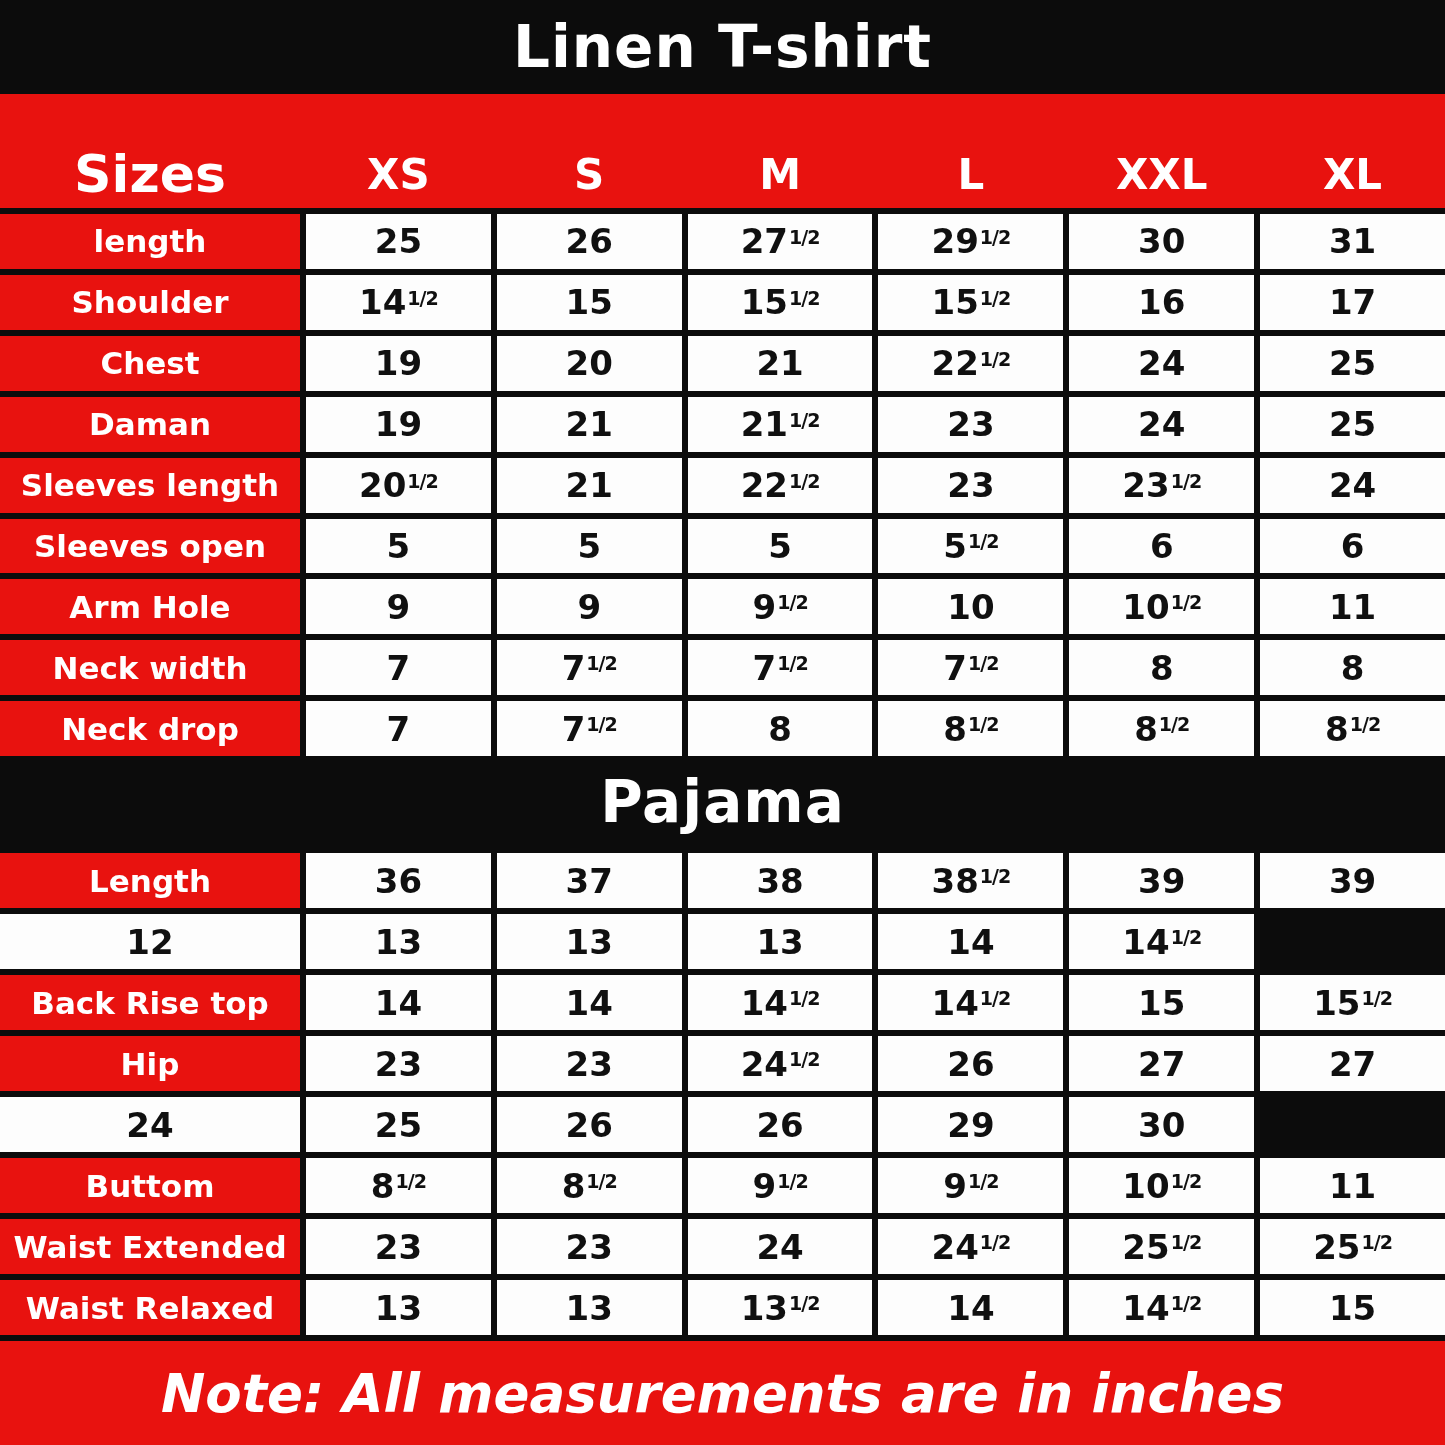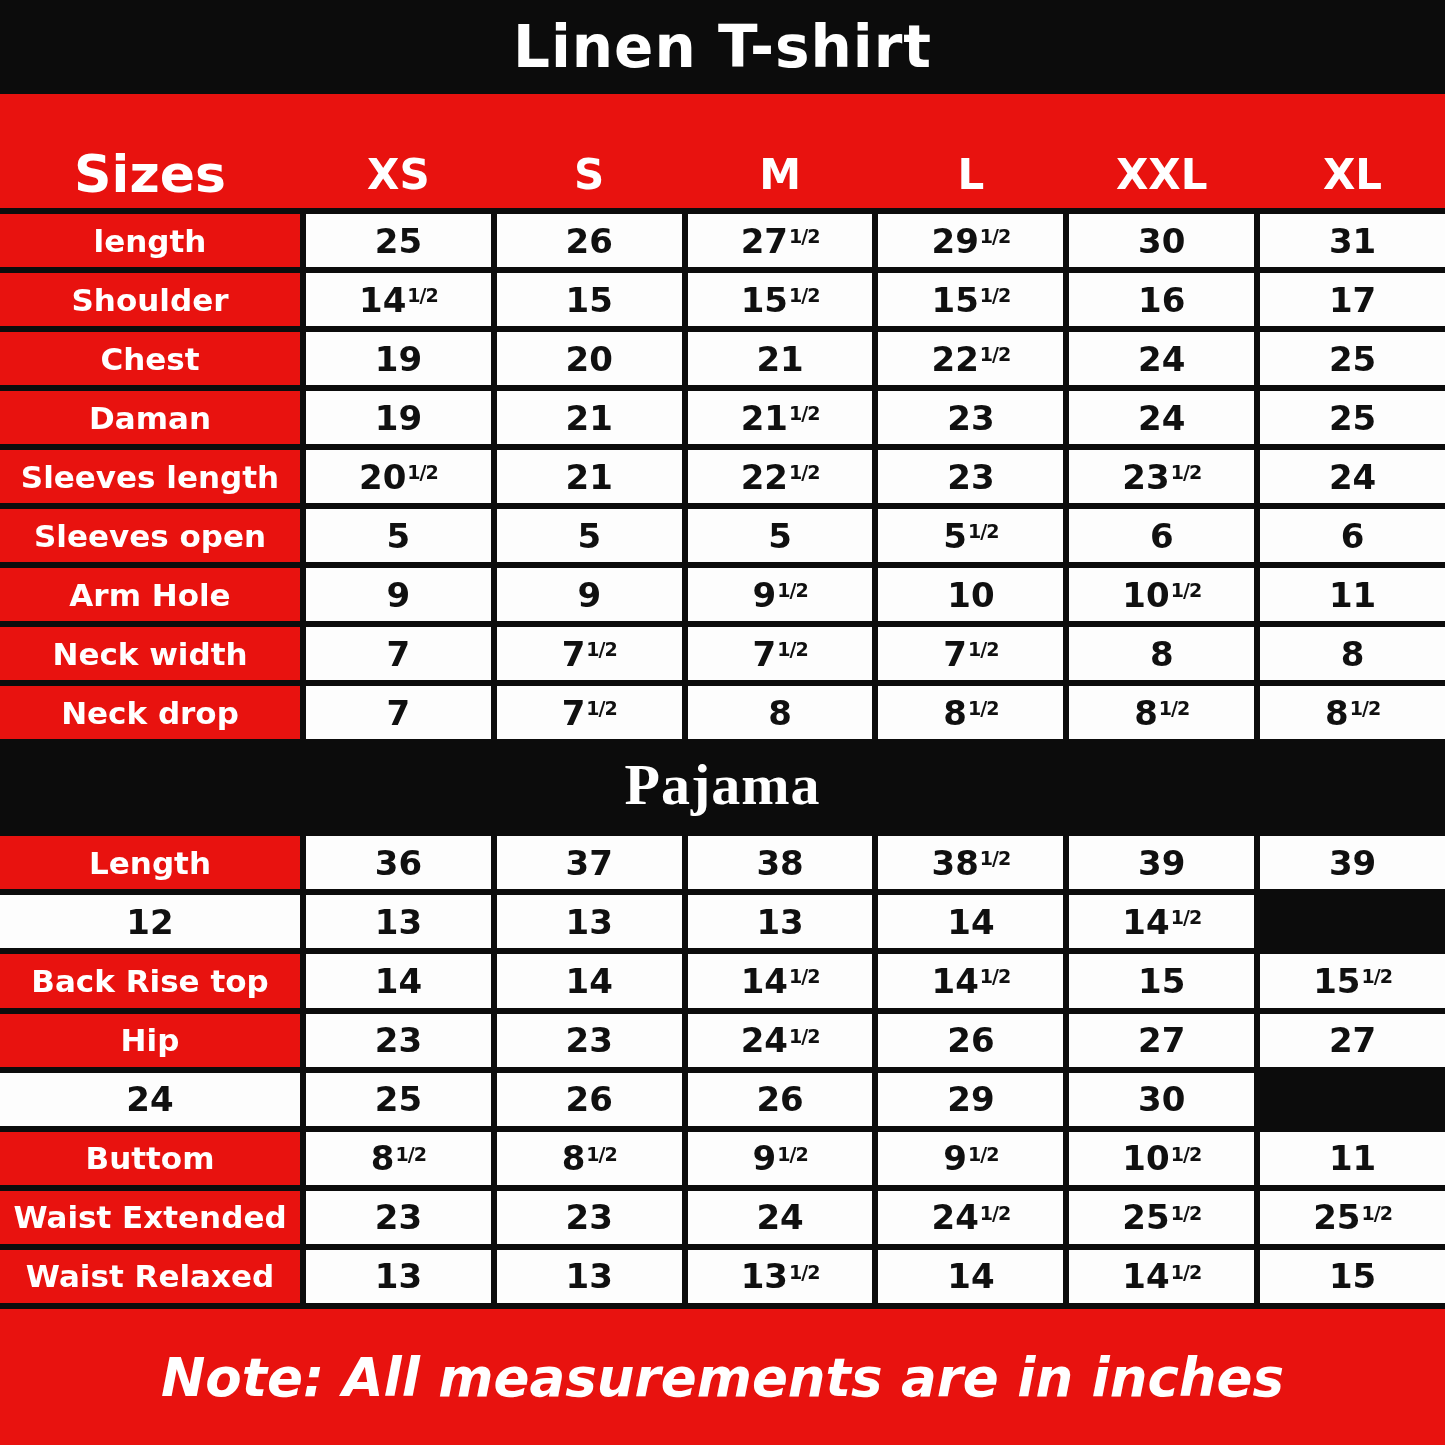--- a/index.html
+++ b/index.html
@@ -2,38 +2,38 @@
 <html style="--red: #e8120f; --black: #0c0c0c;"><head>
 <meta charset="utf-8">
 <style>
   * { margin:0; padding:0; box-sizing:border-box; }
   html,body { width:1445px; height:1445px; overflow:hidden; }
   body { font-family:"DejaVu Sans","Liberation Sans",sans-serif; background:#ffffff; }
   .sheet { width:1445px; height:1445px; display:flex; flex-direction:column; background:var(--red,#e8120f); }
 
   .black-bar { background:var(--black,#0c0c0c); color:#fff; display:flex; align-items:center; justify-content:center; font-weight:bold; letter-spacing:1px; }
   .bar-tshirt { height:94px; font-size:58px; }
-  .bar-pajama { height:91px; font-size:58px;font-family:Liberation Serif, serif; }
+  .bar-pajama { height:91px; font-size:58px; }
 
   .hdr-row { height:114px; background:var(--red,#e8120f); display:grid; grid-template-columns:300px repeat(6,1fr); gap:6px; align-items:center; }
   .hdr-cell { color:#fff; font-weight:bold; text-align:center; font-size:42px;margin-top:46px; }
   .hdr-cell.first { font-size:52px; }
 
   .grid-table { background:var(--black,#0c0c0c); display:flex; flex-direction:column; gap:6px; padding-top:6px; }
   #tshirt-table { flex:9; }
   #pajama-table { flex:8; padding-bottom:6px; }
 
   .row { flex:1; display:grid; grid-template-columns:300px repeat(6,1fr); gap:6px; min-height:0; }
   .cell { display:flex; align-items:center; justify-content:center; overflow:hidden; }
   .cell.label { background:var(--red,#e8120f); color:#fff; font-size:31px; font-weight:bold; white-space:nowrap; }
   .cell.value { background:#fdfdfd; color:#101010; font-size:34px; font-weight:bold; }
   .cell.value .val-text { white-space:nowrap; }
   sup.frac { font-size:0.56em; vertical-align:0.5em; margin-left:1px; letter-spacing:-1px;margin-top:16px; }
 
-  .note-bar { height:136px; display:flex; align-items:center; justify-content:center; background:var(--red,#e8120f); }
+  .note-bar { height:104px; display:flex; align-items:center; justify-content:center; background:var(--red,#e8120f); }
   .note-text { color:#fff; font-size:53px; font-weight:bold; font-style:italic; white-space:nowrap; }
 </style>
 </head>
 <body>
 
 <div class="sheet">
 
   <header class="black-bar bar-tshirt">
     <span>Linen T-shirt</span>
   </header>

